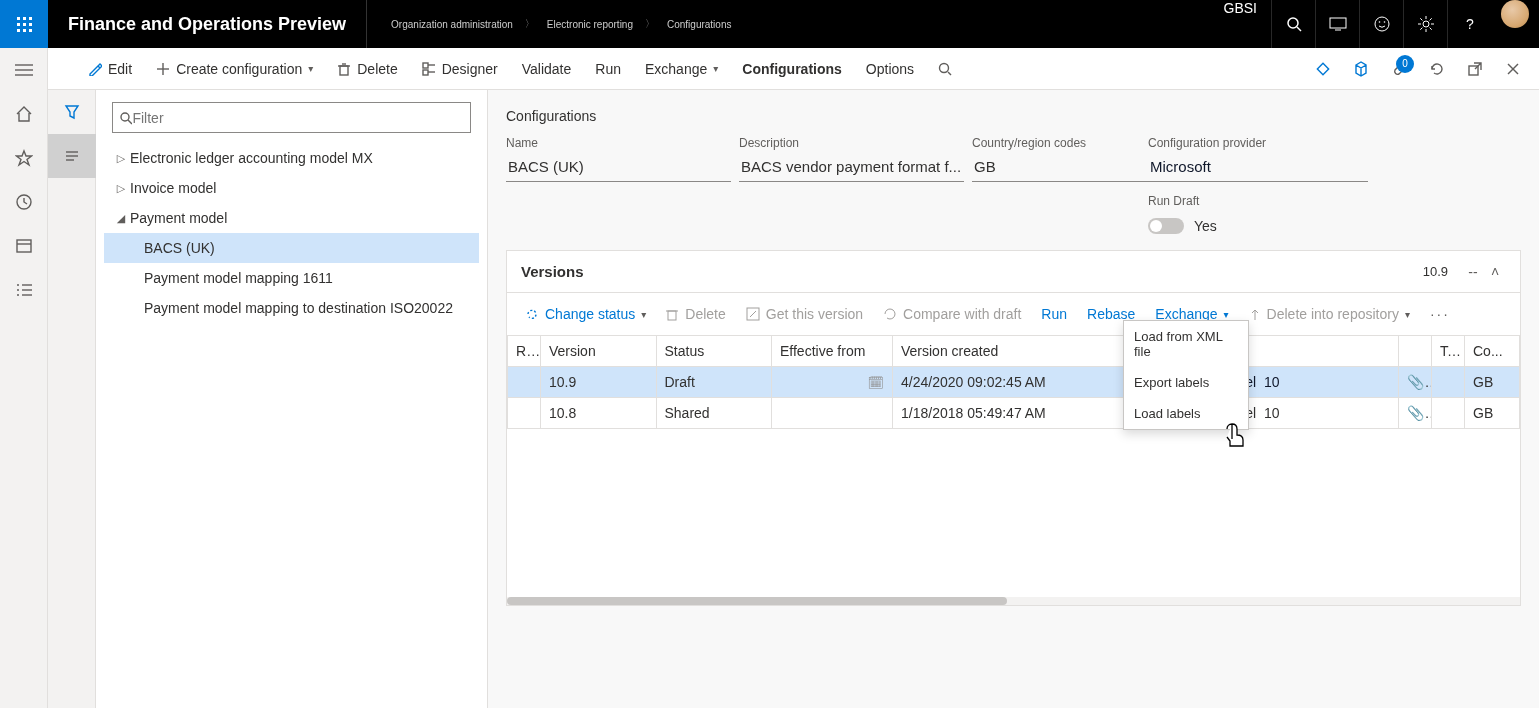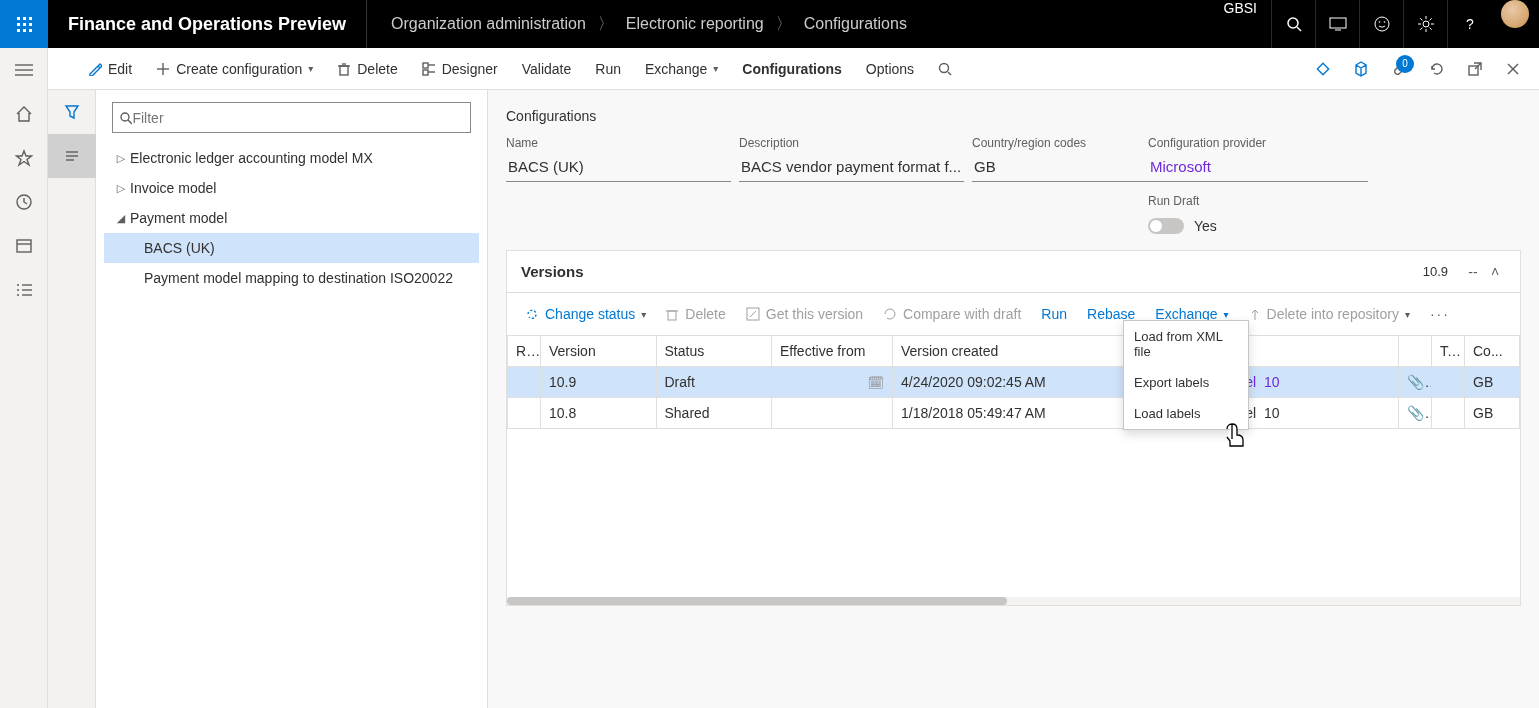--- a/index.html
+++ b/index.html
@@ -5,21 +5,21 @@
 * { box-sizing: border-box; margin: 0; padding: 0; font-family: "Segoe UI", Arial, sans-serif; }
 body { width: 1539px; height: 708px; overflow: hidden; background: #f3f2f1; font-size: 14px; color: #323130; }
 
 
 .topbar { height: 48px; background: #000; display: flex; align-items: center; color: #fff; }
 .waffle { width: 48px; height: 48px; background: #0078d4; display: flex; align-items: center; justify-content: center; }
 .waffle-dots { display:grid; grid-template-columns: repeat(3,3px); grid-gap:3px;}
 .waffle-dots span{width:3px;height:3px;background:#fff;}
 .apptitle { font-size: 18px; font-weight: 600; padding: 0 20px; }
 .tsep{width:1px;height:48px;background:#333;}
-.crumbs { display: flex; align-items: center; gap: 6px; padding-left: 24px; font-size: 16px; color: #ccc;}
+.crumbs { display: flex; align-items: center; gap: 6px; padding-left: 24px; font-size: 10px; color: #ccc;}
 .crumbs span { color: #ccc; }
 .crumbs .chev { color: #888; padding:0 6px;}
 .toptools { margin-left: auto; display: flex; align-items: flex-start; height:48px;}
 .toptools .company{font-size:14px;padding:0 14px;}
 .topicon{width:44px;height:48px;display:flex;align-items:center;justify-content:center;border-left:1px solid #282828;}
 .topicon svg{fill:#fff;}
 .avatar{width:48px;display:flex;align-items:center;justify-content:center;}
 .avatar .c{width:28px;height:28px;border-radius:50%;background:radial-gradient(circle at 40% 35%, #e8c9a8 0,#d6a770 65%,#b4864b 100%);}
 
 
@@ -52,21 +52,21 @@
 .node.sel{background:#cfe4fa;}
 .indent2{padding-left:40px;}
 
 
 .main{position:absolute;left:488px;top:90px;right:0;bottom:0;background:#f8f8f8;padding:18px 18px 0 18px;overflow:hidden;}
 .sectitle{font-size:14px;color:#323130;margin-bottom:12px;}
 .fieldrow{display:flex;gap:0;margin-bottom:16px;}
 .field{display:flex;flex-direction:column;margin-right:8px;}
 .flabel{font-size:12px;color:#605e5c;margin-bottom:4px;}
 .fval{font-size:15px;border-bottom:1px solid #8a8886;padding:4px 2px 6px 2px;min-width:200px;}
-.link{color:#6d28d9;}
+.link{color:#0f172a;}
 .toggle{display:flex;align-items:center;gap:10px;margin-top:6px;}
 .togsw{width:36px;height:16px;border-radius:8px;background:#c8c6c4;position:relative;}
 .togsw::after{content:"";position:absolute;left:2px;top:2px;width:12px;height:12px;border-radius:50%;background:#fff;}
 
 
 .card{background:#fff;border:1px solid #e1dfdd;margin-top:4px;}
 .cardhead{height:42px;display:flex;align-items:center;padding:0 14px;border-bottom:1px solid #e1dfdd;}
 .cardhead .ttl{font-size:15px;font-weight:600;}
 .cardhead .spacer{flex:1;}
 .cardhead .vbadge{font-size:13px;color:#323130;margin-right:14px;}
@@ -348,20 +348,23 @@
     <div class="node">
       <span class="expander">▷</span>
       <span>Invoice model</span>
     </div>
     <div class="node">
       <span class="expander">◢</span>
       <span>Payment model</span>
     </div>
     <div class="node sel indent2">
       <span>BACS (UK)</span>
+    </div>
+    <div class="node indent2">
+      <span>Payment model mapping 1611</span>
     </div>
     <div class="node indent2">
       <span>Payment model mapping to destination ISO20022</span>
     </div>
   </div>
 </div>
 
 <div class="main">
   <div class="sectitle">Configurations</div>
   <div class="fieldrow">

